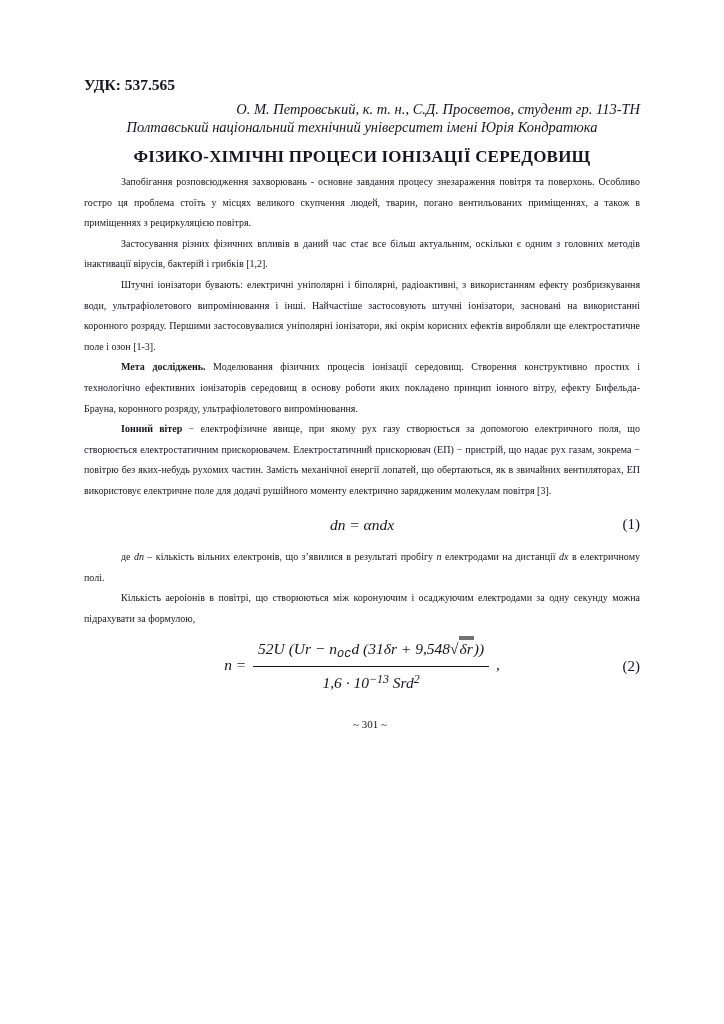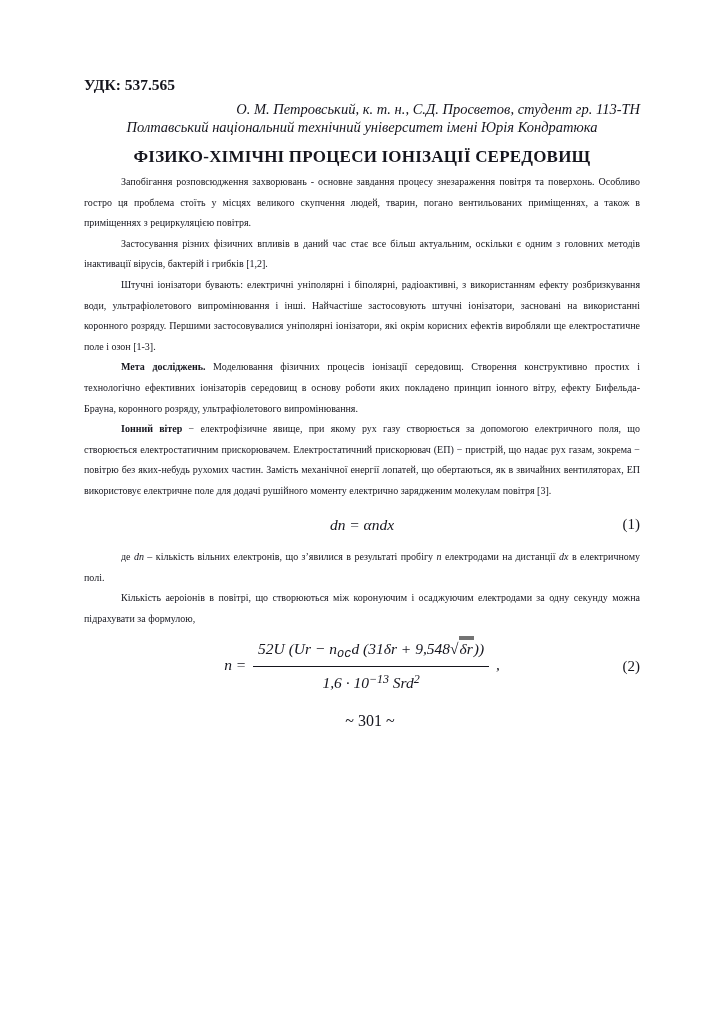--- a/index.html
+++ b/index.html
@@ -15,21 +15,21 @@
   .equation .eq-num{position:absolute;right:0;top:50%;transform:translateY(-50%);font-style:normal;font-size:15px;}
   .eq2{margin:9px 0 4px 0;}
   .eq-body{display:inline-block;vertical-align:middle;}
   .frac{display:inline-block;vertical-align:middle;text-align:center;margin:0 3px;}
   .frac .num{display:block;padding:0 5px 1px 5px;}
   .frac .den{display:block;border-top:1px solid #15151d;padding:1px 5px 0 5px;}
   sub{font-size:12px;vertical-align:-3px;font-family:Liberation Mono, monospace;}
   sup{font-size:12px;vertical-align:5px;}
   .sqrt{white-space:nowrap;}
   .sqrt-arg{border-top:4px solid #737373;padding:0 1px;font-style:italic;}
-  .footer{position:absolute;left:16px;right:0;bottom:52px;text-align:center;font-size:16px;}
+  .footer{position:absolute;left:16px;right:0;bottom:52px;text-align:center;font-size:11px;}
 </style>
 </head>
 <body>
 
 <div class="page">
 
   <div class="udc">УДК: 537.565</div>
   <div class="authors">О. М. Петровський, к. т. н., С.Д. Просветов, студент гр. 113-ТН</div>
   <div class="institution">Полтавський національний технічний університет імені Юрія Кондратюка</div>
   <h1 class="title">ФІЗИКО-ХІМІЧНІ ПРОЦЕСИ ІОНІЗАЦІЇ СЕРЕДОВИЩ</h1>

